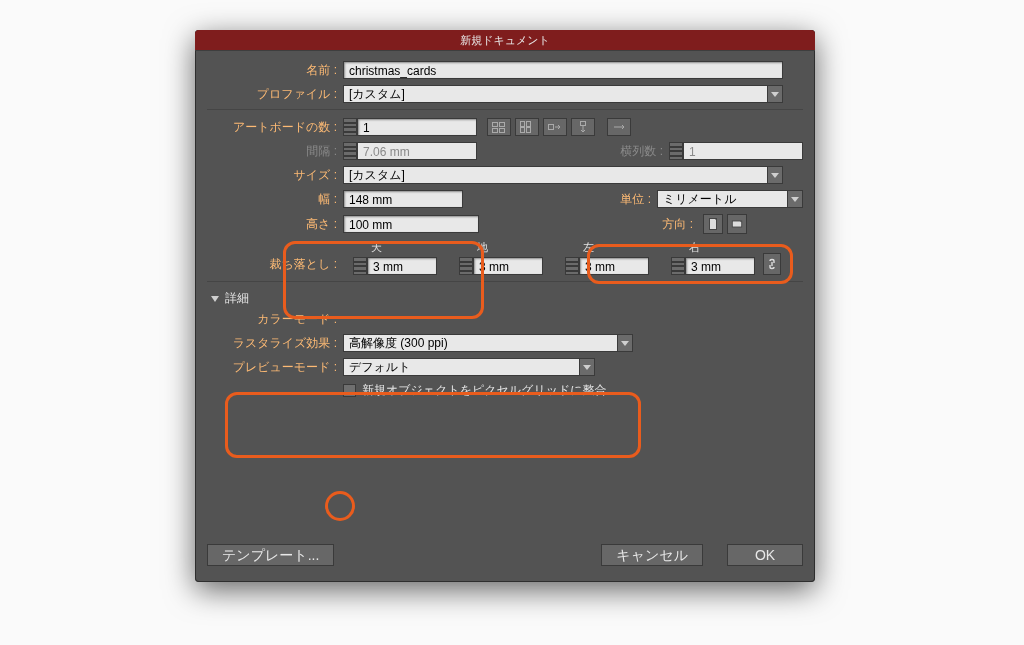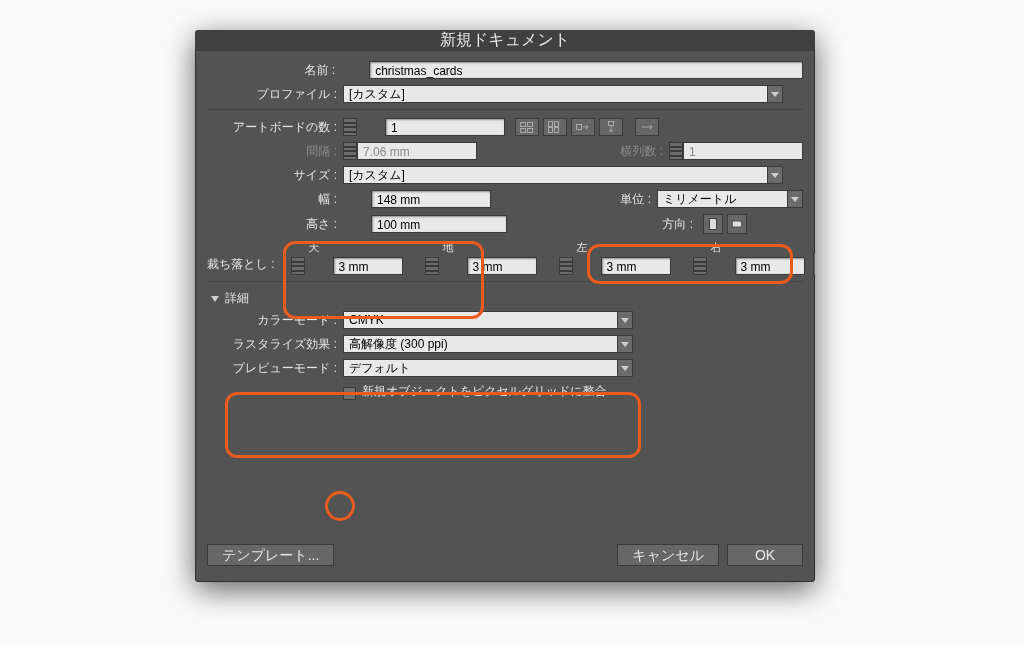--- a/index.html
+++ b/index.html
@@ -22,53 +22,53 @@
     background: #535353;
     box-shadow: 0 8px 30px rgba(0,0,0,0.6), 0 0 0 1px #2e2e2e inset;
     border-radius: 4px;
     overflow: hidden;
   }
   .titlebar {
     height: 20px;
     line-height: 20px;
     text-align: center;
     color: #e8e8e8;
-    font-size: 16px;
-    background: #404040;
+    font-size: 11px;
+    background: #7f1d1d;
     border-bottom: 1px solid #3e3e3e;
   }
   .body {
     padding: 10px 12px 12px 12px;
   }
 
   .row {
     display: flex;
     align-items: center;
     margin-bottom: 6px;
   }
   .label {
     width: 130px;
     text-align: right;
     padding-right: 6px;
-    color: #e5e5e5;
+    color: #fdba74;
     white-space: nowrap;
   }
   .label.dim { color: #8a8a8a; }
 
   .input {
     background: #e8e8e8;
     color: #000;
     border: 1px solid #3a3a3a;
     height: 18px;
     line-height: 18px;
     padding: 0 5px;
     box-sizing: border-box;
   }
   .input.dim { color: #8a8a8a; }
-  .input.shadow { box-shadow: inset 1px 1px 2px rgba(0,0,0,0.4); margin-left: 28px; }
+  .input.shadow { box-shadow: inset 1px 1px 2px rgba(0,0,0,0.4); }
 
   .dropdown {
     display: flex;
     align-items: center;
     height: 18px;
     box-sizing: border-box;
   }
   .dropdown .ddtext {
     flex: 1;
     background: #e8e8e8;
@@ -469,59 +469,53 @@
 
     <hr class="sep">
 
     <div class="sectionhead">
       <div class="tri"></div>
       <span>詳細</span>
     </div>
 
     <div class="row">
       <div class="label">カラーモード :</div>
-      <div class="dropdown" style="width:290px;">
-        <div class="ddtext">CMYK</div>
-        <div class="ddbtn">
-            <div class="tri-down"></div>
-          </div>
-      </div>
     </div>
 
     <div class="row">
       <div class="label">ラスタライズ効果 :</div>
       <div class="dropdown" style="width:290px;">
         <div class="ddtext">高解像度 (300 ppi)</div>
         <div class="ddbtn">
             <div class="tri-down"></div>
           </div>
       </div>
     </div>
 
     <div class="row">
       <div class="label">プレビューモード :</div>
-      <div class="dropdown" style="width:290px;">
+      <div class="dropdown" style="width:252px;">
         <div class="ddtext">デフォルト</div>
         <div class="ddbtn">
             <div class="tri-down"></div>
           </div>
       </div>
     </div>
 
-    <div class="row" style="margin-left:136px;align-items:flex-end;">
+    <div class="row" style="margin-left:136px;">
       <span class="checkbox"></span>
       <span>新規オブジェクトをピクセルグリッドに整合</span>
     </div>
 
   </div>
 
   <div class="footer">
     <div class="btn">テンプレート...</div>
     <div style="flex:1"></div>
-    <div class="btn" style="margin-right:8px;">キャンセル</div>
+    <div class="btn" style="margin-right:24px;">キャンセル</div>
     <div class="btn" style="width:76px; text-align:center;">OK</div>
   </div>
 
   <div class="highlight-round" style="left:88px; top:211px; width:195px; height:72px;"></div>
   <div class="highlight-round" style="left:392px; top:214px; width:200px; height:34px;"></div>
   <div class="highlight-round" style="left:30px; top:362px; width:410px; height:60px;"></div>
   <div class="highlight-circle" style="left:130px; top:461px; width:24px; height:24px;"></div>
 
 </div>
 

